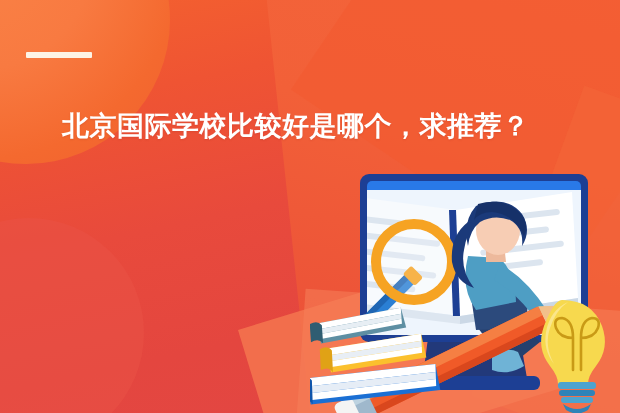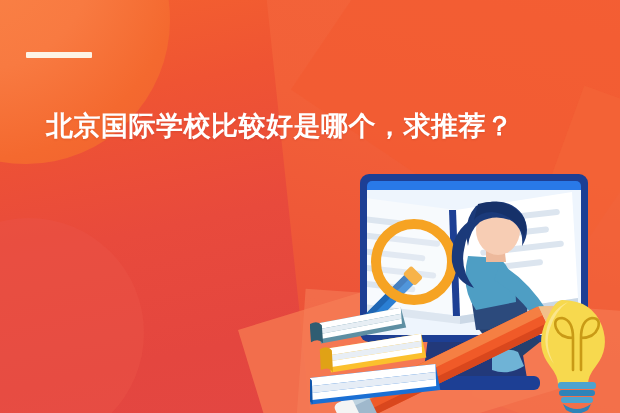--- a/index.html
+++ b/index.html
@@ -113,21 +113,21 @@
     position: absolute;
     left: 26px;
     top: 52px;
     width: 66px;
     height: 6px;
     background: #fdf4e6;
     border-radius: 1px;
   }
   .headline {
     position: absolute;
-    left: 46px;
+    left: 62px;
     top: 100px;
     width: 500px;
     margin: 0;
     color: #ffffff;
     font-size: 27px;
     font-weight: bold;
     line-height: 52px;
     letter-spacing: .5px;
     font-family: "DejaVu Sans", "Liberation Sans", sans-serif;
     text-shadow: 0 1px 2px rgba(150, 35, 20, .18);

